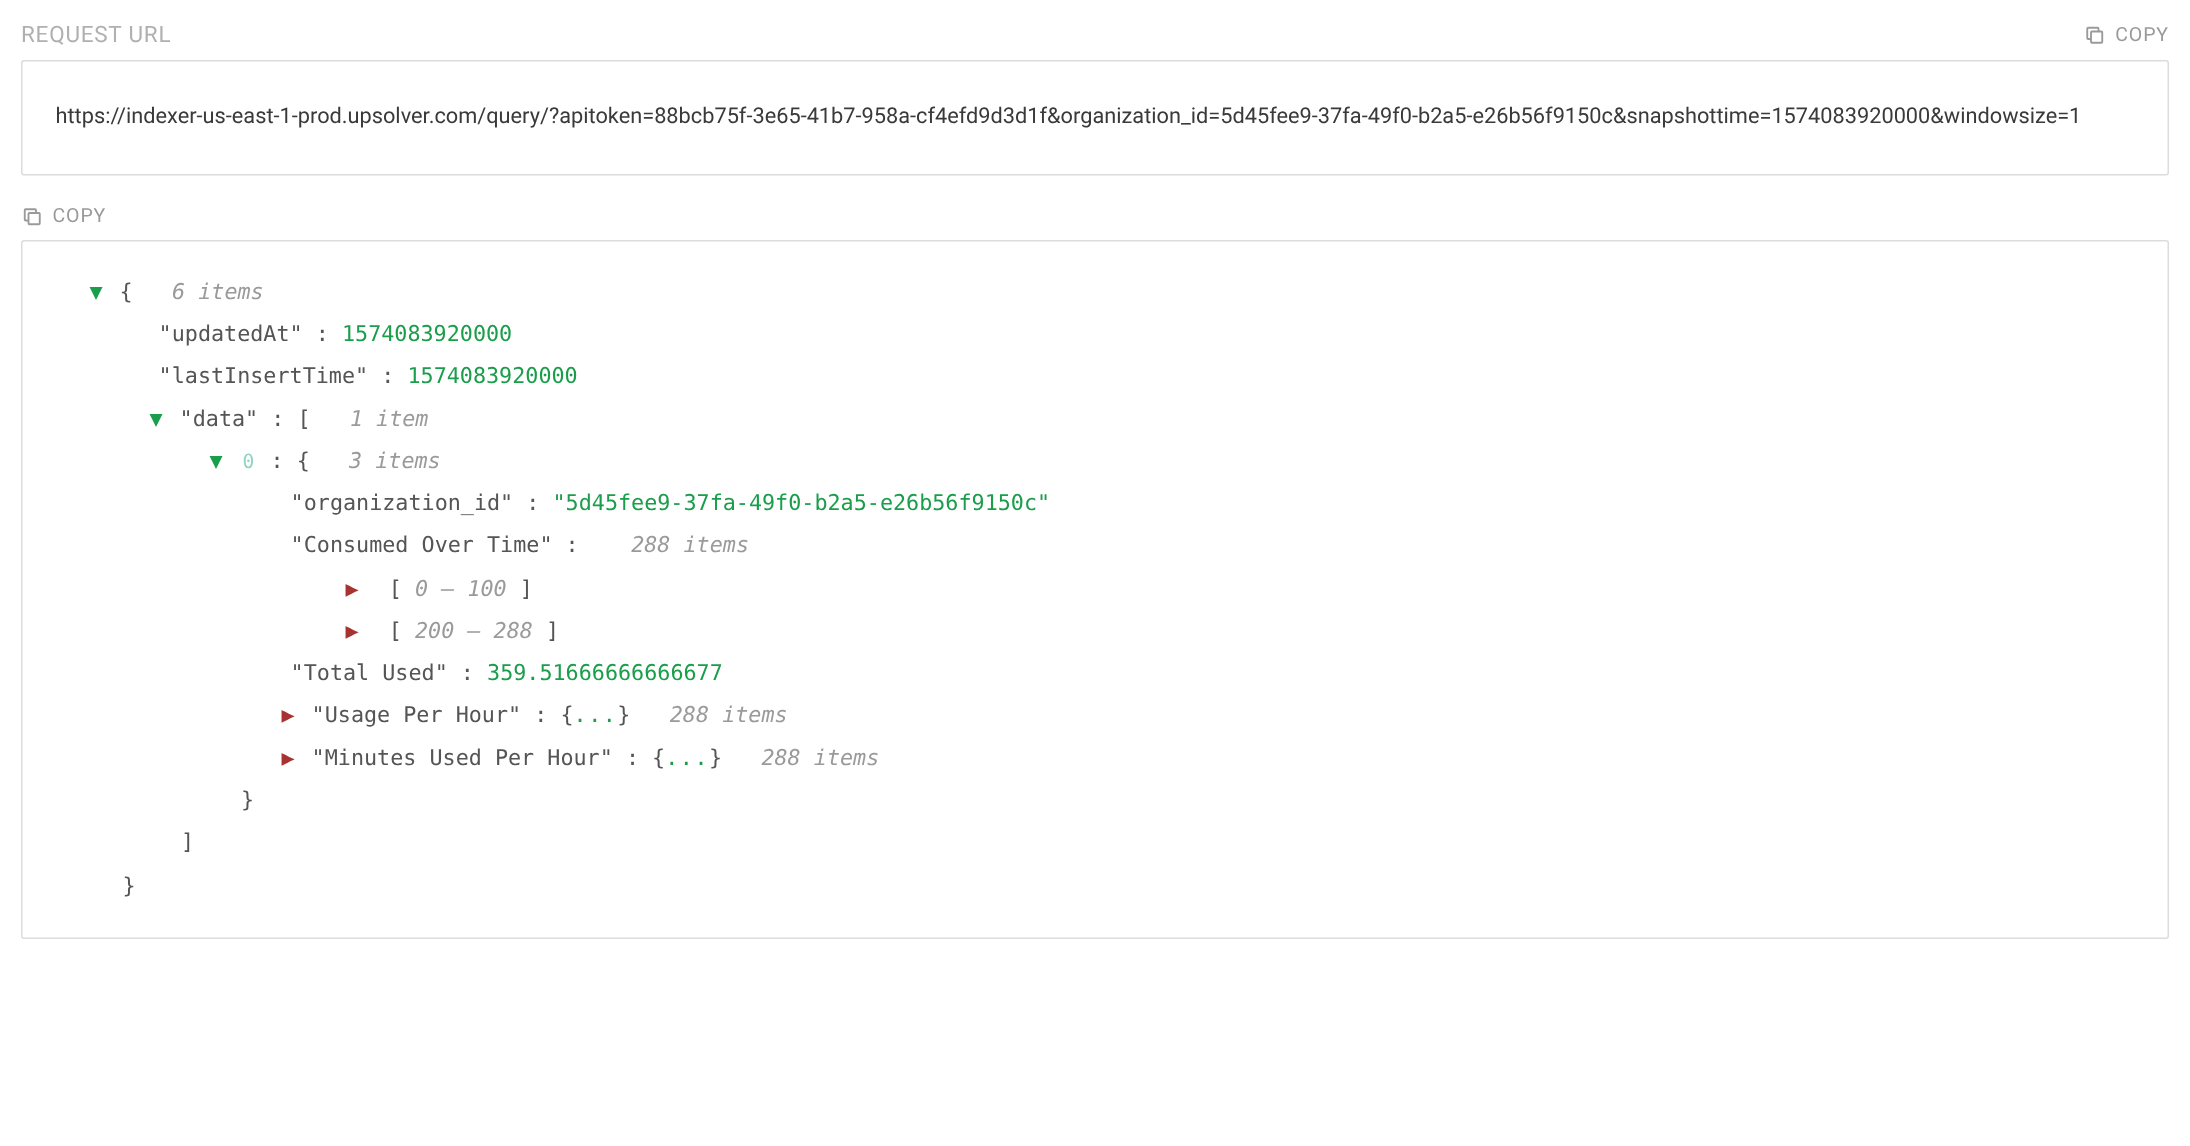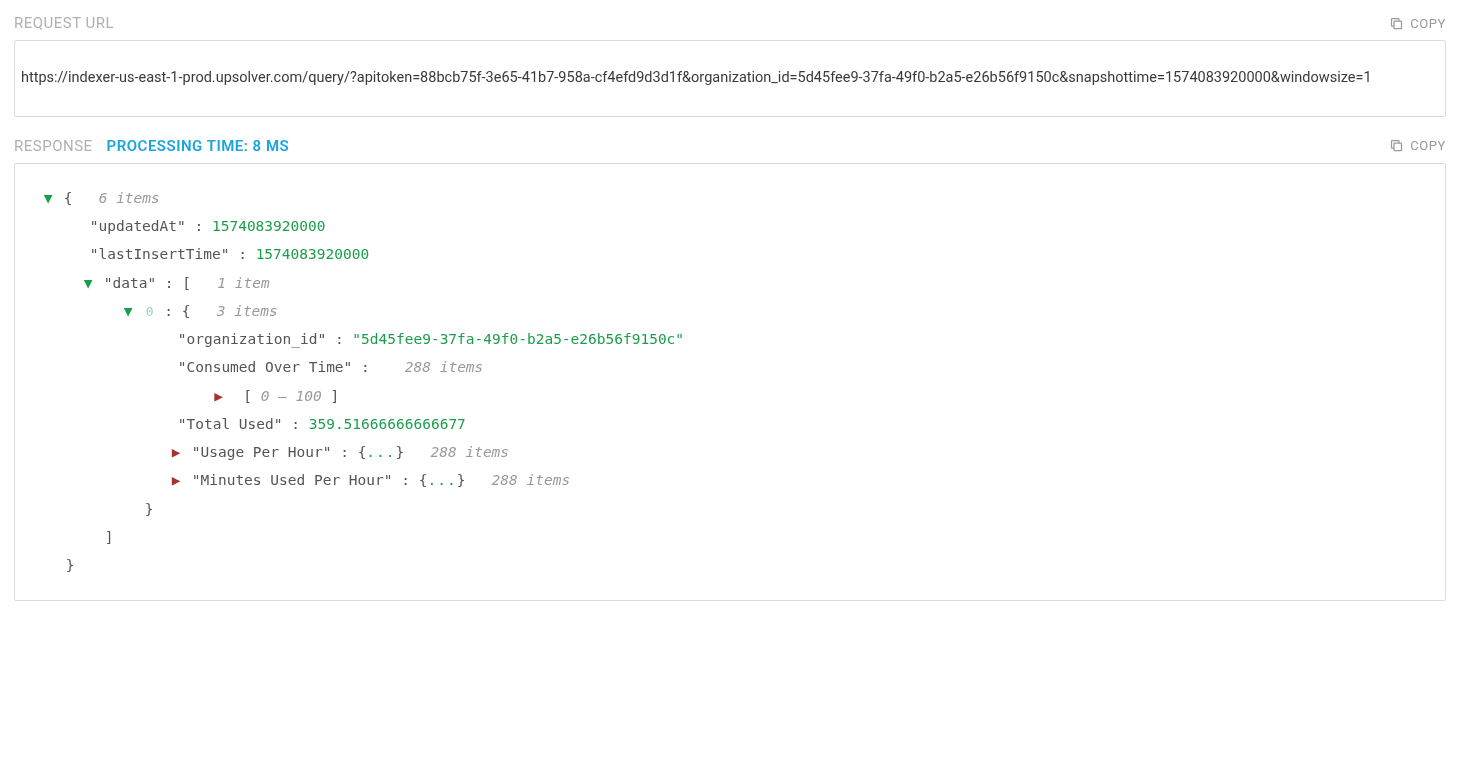--- a/index.html
+++ b/index.html
@@ -40,21 +40,21 @@
     gap: 6px;
     color: #9a9a9a;
     font-size: 13px;
     letter-spacing: 0.6px;
     cursor: pointer;
   }
   .copy-btn svg { width: 15px; height: 15px; }
   .box {
     border: 1px solid #dcdcdc;
     border-radius: 2px;
-    padding: 20px 6px;
+    padding: 20px 22px;
     margin-bottom: 20px;
   }
   .url-text {
     font-family: -apple-system, BlinkMacSystemFont, "Segoe UI", Roboto, sans-serif;
     font-size: 14.5px;
     color: #3a3a3a;
     line-height: 2.4;
     word-break: break-all;
   }
   .json-tree {
@@ -98,24 +98,20 @@
       <path d="M16 8V5a1 1 0 0 0-1-1H5a1 1 0 0 0-1 1v10a1 1 0 0 0 1 1h3"></path>
     </svg>
     <span>COPY</span>
   </div>
 </div>
 <div class="box">
   <div class="url-text">https://indexer-us-east-1-prod.upsolver.com/query/?apitoken=88bcb75f-3e65-41b7-958a-cf4efd9d3d1f&amp;organization_id=5d45fee9-37fa-49f0-b2a5-e26b56f9150c&amp;snapshottime=1574083920000&amp;windowsize=1</div>
 </div>
 
 <div class="section-header">
-  <div class="section-labels">
-    <span class="section-title">RESPONSE</span>
-    <span class="proc-time">PROCESSING TIME: 8 MS</span>
-  </div>
   <div class="copy-btn">
     <svg viewBox="0 0 24 24" fill="none" stroke="#9a9a9a" stroke-width="2">
       <rect x="8" y="8" width="12" height="12" rx="1"></rect>
       <path d="M16 8V5a1 1 0 0 0-1-1H5a1 1 0 0 0-1 1v10a1 1 0 0 0 1 1h3"></path>
     </svg>
     <span>COPY</span>
   </div>
 </div>
 
 <div class="box json-tree">
@@ -168,20 +164,25 @@
     <span class="key">"Consumed Over Time"</span>
     <span class="colon"> : </span>&nbsp;&nbsp;
     <span class="meta">288 items</span>
   </div>
 
   <div class="row">
     <span style="display:inline-block;width:182px;"></span>
     <span class="tri tri-rt">▶</span>
     &nbsp;<span class="punct">[</span>&nbsp;<span class="meta">0 – 100</span>&nbsp;<span class="punct">]</span>
   </div>
+  <div class="row">
+    <span style="display:inline-block;width:182px;"></span>
+    <span class="tri tri-rt">▶</span>
+    &nbsp;<span class="punct">[</span>&nbsp;<span class="meta">200 – 288</span>&nbsp;<span class="punct">]</span>
+  </div>
 
   <div class="row">
     <span class="sp6b"></span>
     <span class="key">"Total Used"</span>
     <span class="colon"> : </span>
     <span class="num">359.51666666666677</span>
   </div>
 
   <div class="row">
     <span class="sp6b"></span><span class="tri tri-rt">▶</span>

